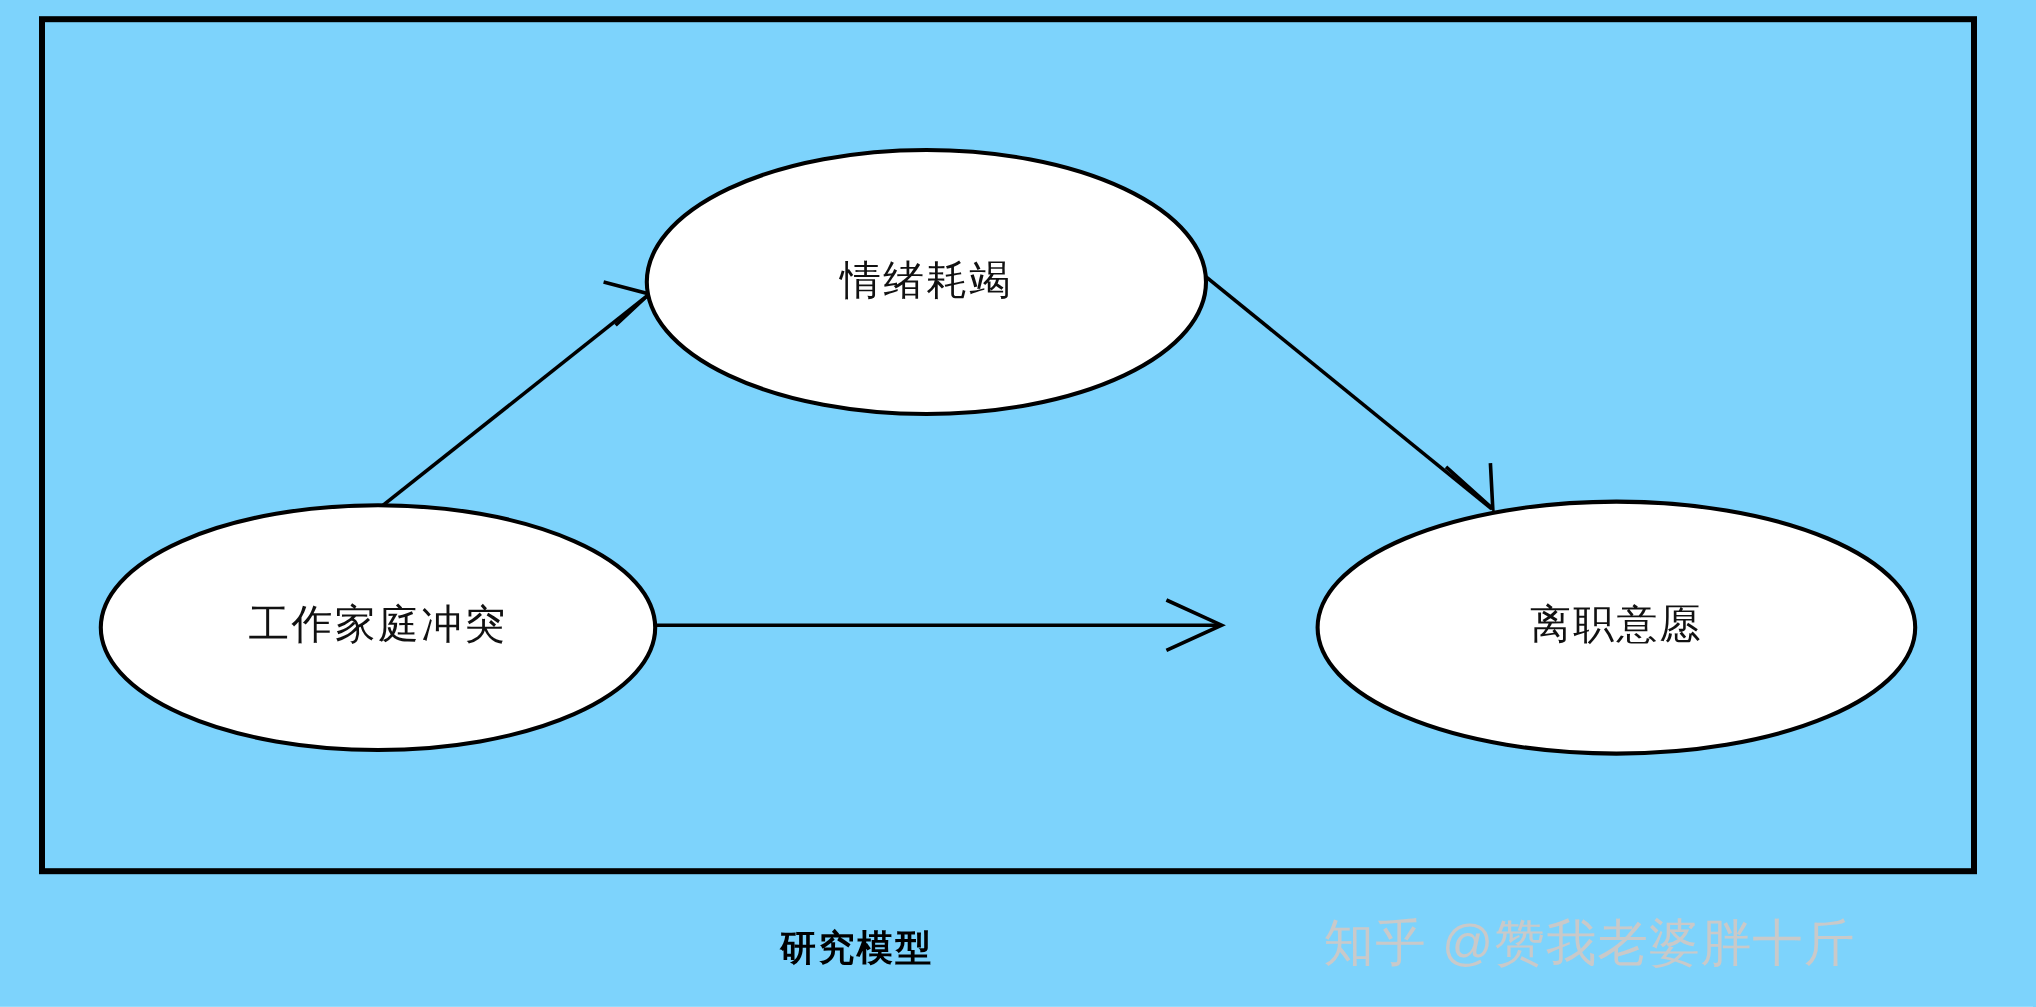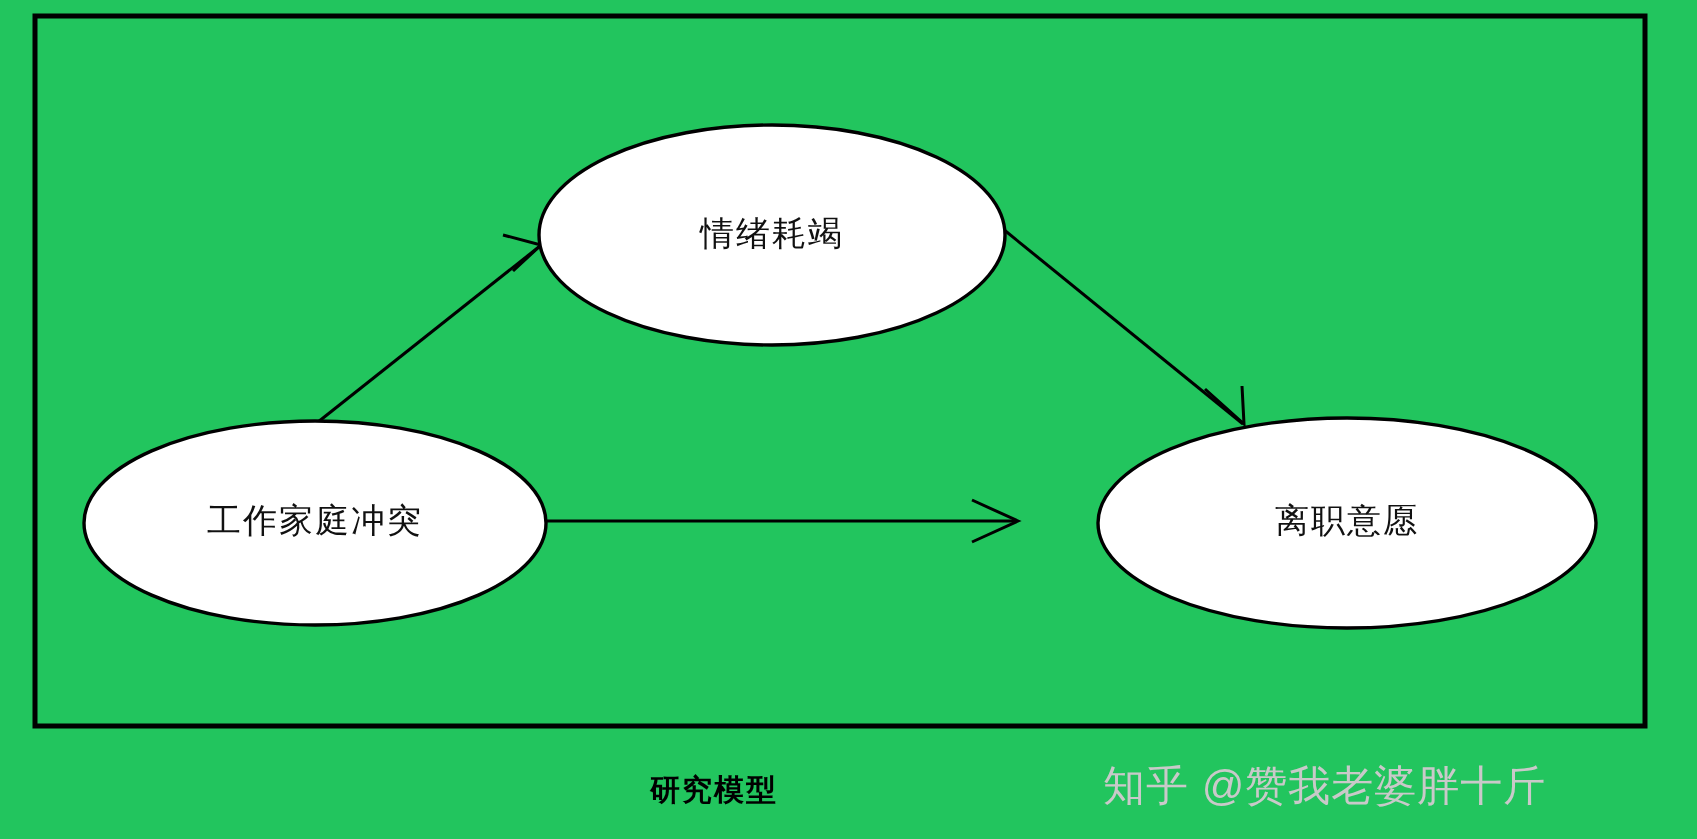--- a/index.html
+++ b/index.html
@@ -12,21 +12,21 @@
     height: 839px;
     font-family: "Liberation Serif", "DejaVu Serif", serif;
     overflow: hidden;
     position: relative;
   }
   #stage {
     position: absolute;
     left: 0; top: 0;
     width: 1697px;
     height: 839px;
-    background: #22c55e;
+    background: #7dd3fc;
   }
   #figure-svg {
     position: absolute;
     left: 0; top: 0;
     width: 1697px;
     height: 839px;
     display: block;
   }
   .node-label {
     font-family: "Liberation Serif", "DejaVu Serif", serif;

